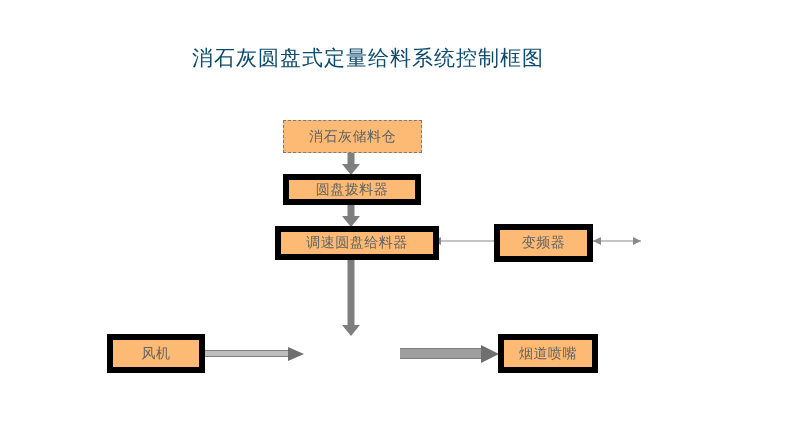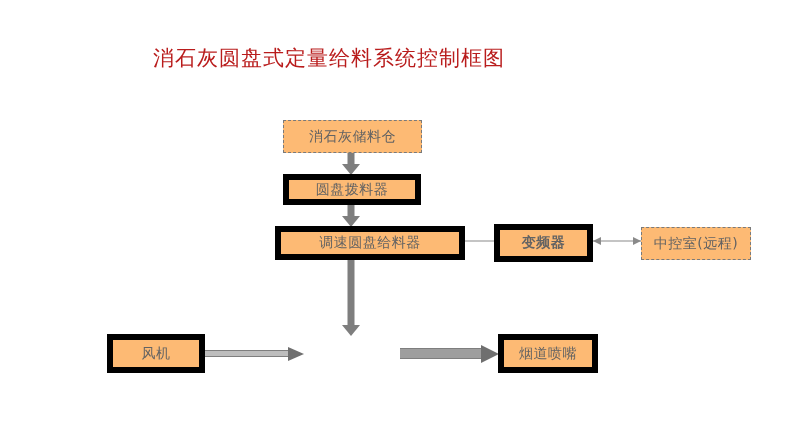--- a/index.html
+++ b/index.html
@@ -20,22 +20,23 @@
   }
   .title {
     position: absolute;
     left: 0;
     top: 44px;
     width: 658px;
     text-align: center;
     font-family: "DejaVu Serif", "Liberation Serif", serif;
     font-size: 21px;
     letter-spacing: 1px;
-    color: #b91c1c;
+    color: #0c4a6e;
     white-space: nowrap;
+    padding-left: 39px;
   }
   .node {
     position: absolute;
     box-sizing: border-box;
     display: flex;
     align-items: center;
     justify-content: center;
     color: #636363;
     font-size: 14px;
     letter-spacing: 0.5px;
@@ -150,31 +151,28 @@
   <div class="title">消石灰圆盘式定量给料系统控制框图</div>
 
   <div class="node dashed" style="left:283px; top:120px; width:139px; height:33px;">
     <span>消石灰储料仓</span>
   </div>
 
   <div class="node solid" style="left:283px; top:174px; width:138px; height:31px;">
     <span>圆盘拨料器</span>
   </div>
 
-  <div class="node solid" style="left:275px; top:226px; width:190px; height:34px;">
+  <div class="node solid" style="left:275px; top:226px; width:164px; height:34px;">
     <span>调速圆盘给料器</span>
   </div>
 
-  <div class="node solid" style="left:494px; top:224px; width:99px; height:38px;font-weight:bold;">
+  <div class="node solid" style="left:494px; top:224px; width:99px; height:38px;">
     <span>变频器</span>
   </div>
 
-  <div class="node dashed" style="left:641px; top:227px; width:110px; height:33px;">
-    <span>中控室(远程)</span>
-  </div>
 
   <div class="node solid" style="left:107px; top:334px; width:98px; height:39px;">
     <span>风机</span>
   </div>
 
 
   <div class="node solid" style="left:498px; top:334px; width:100px; height:39px;">
     <span>烟道喷嘴</span>
   </div>
 

